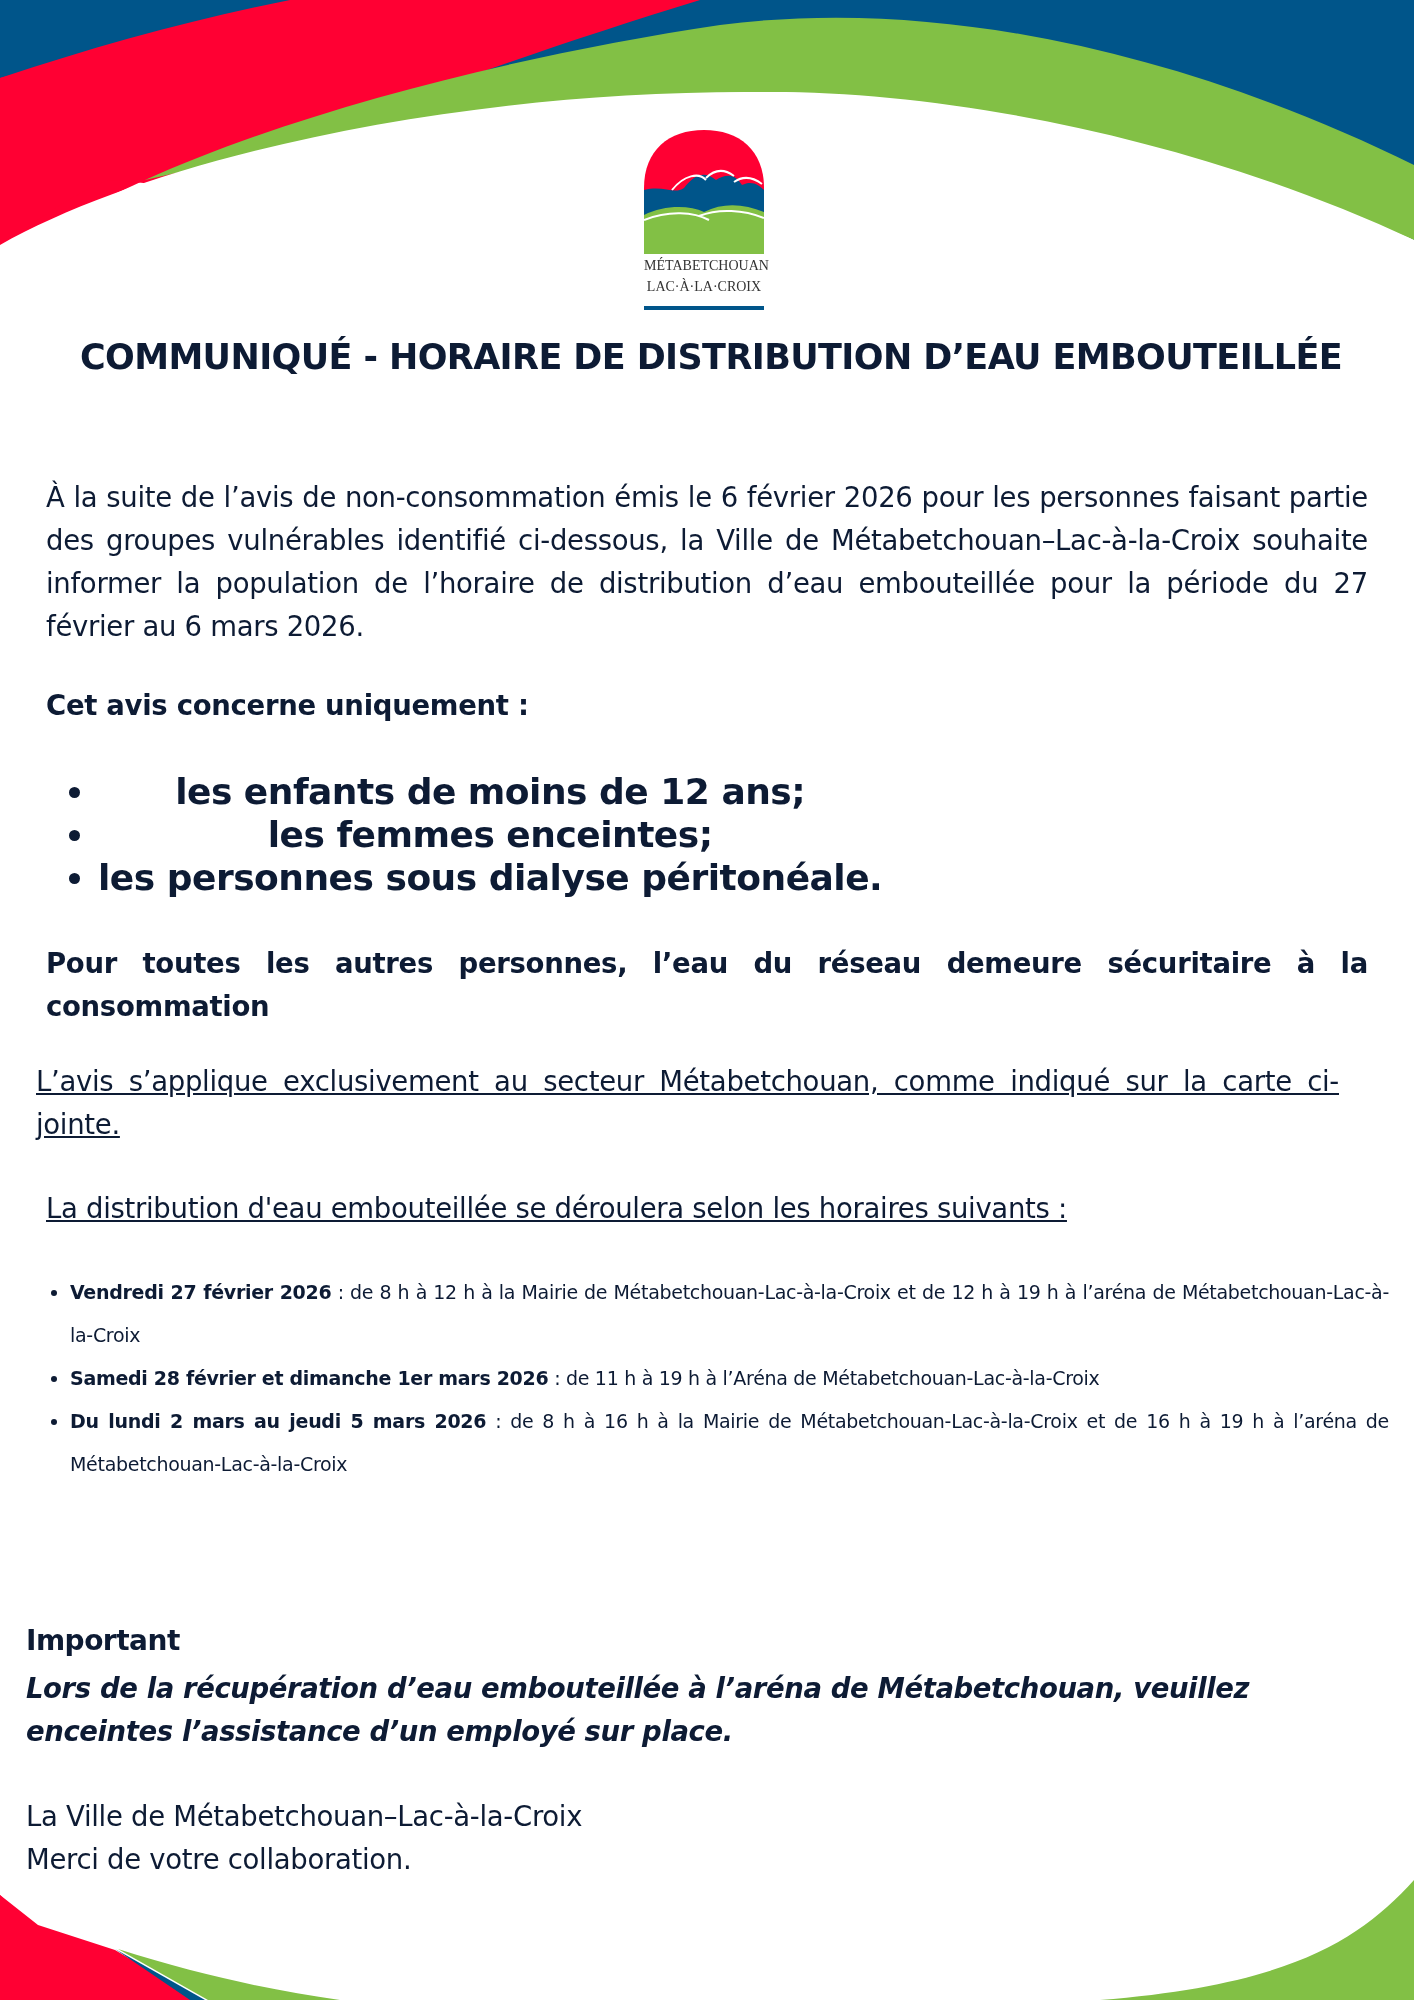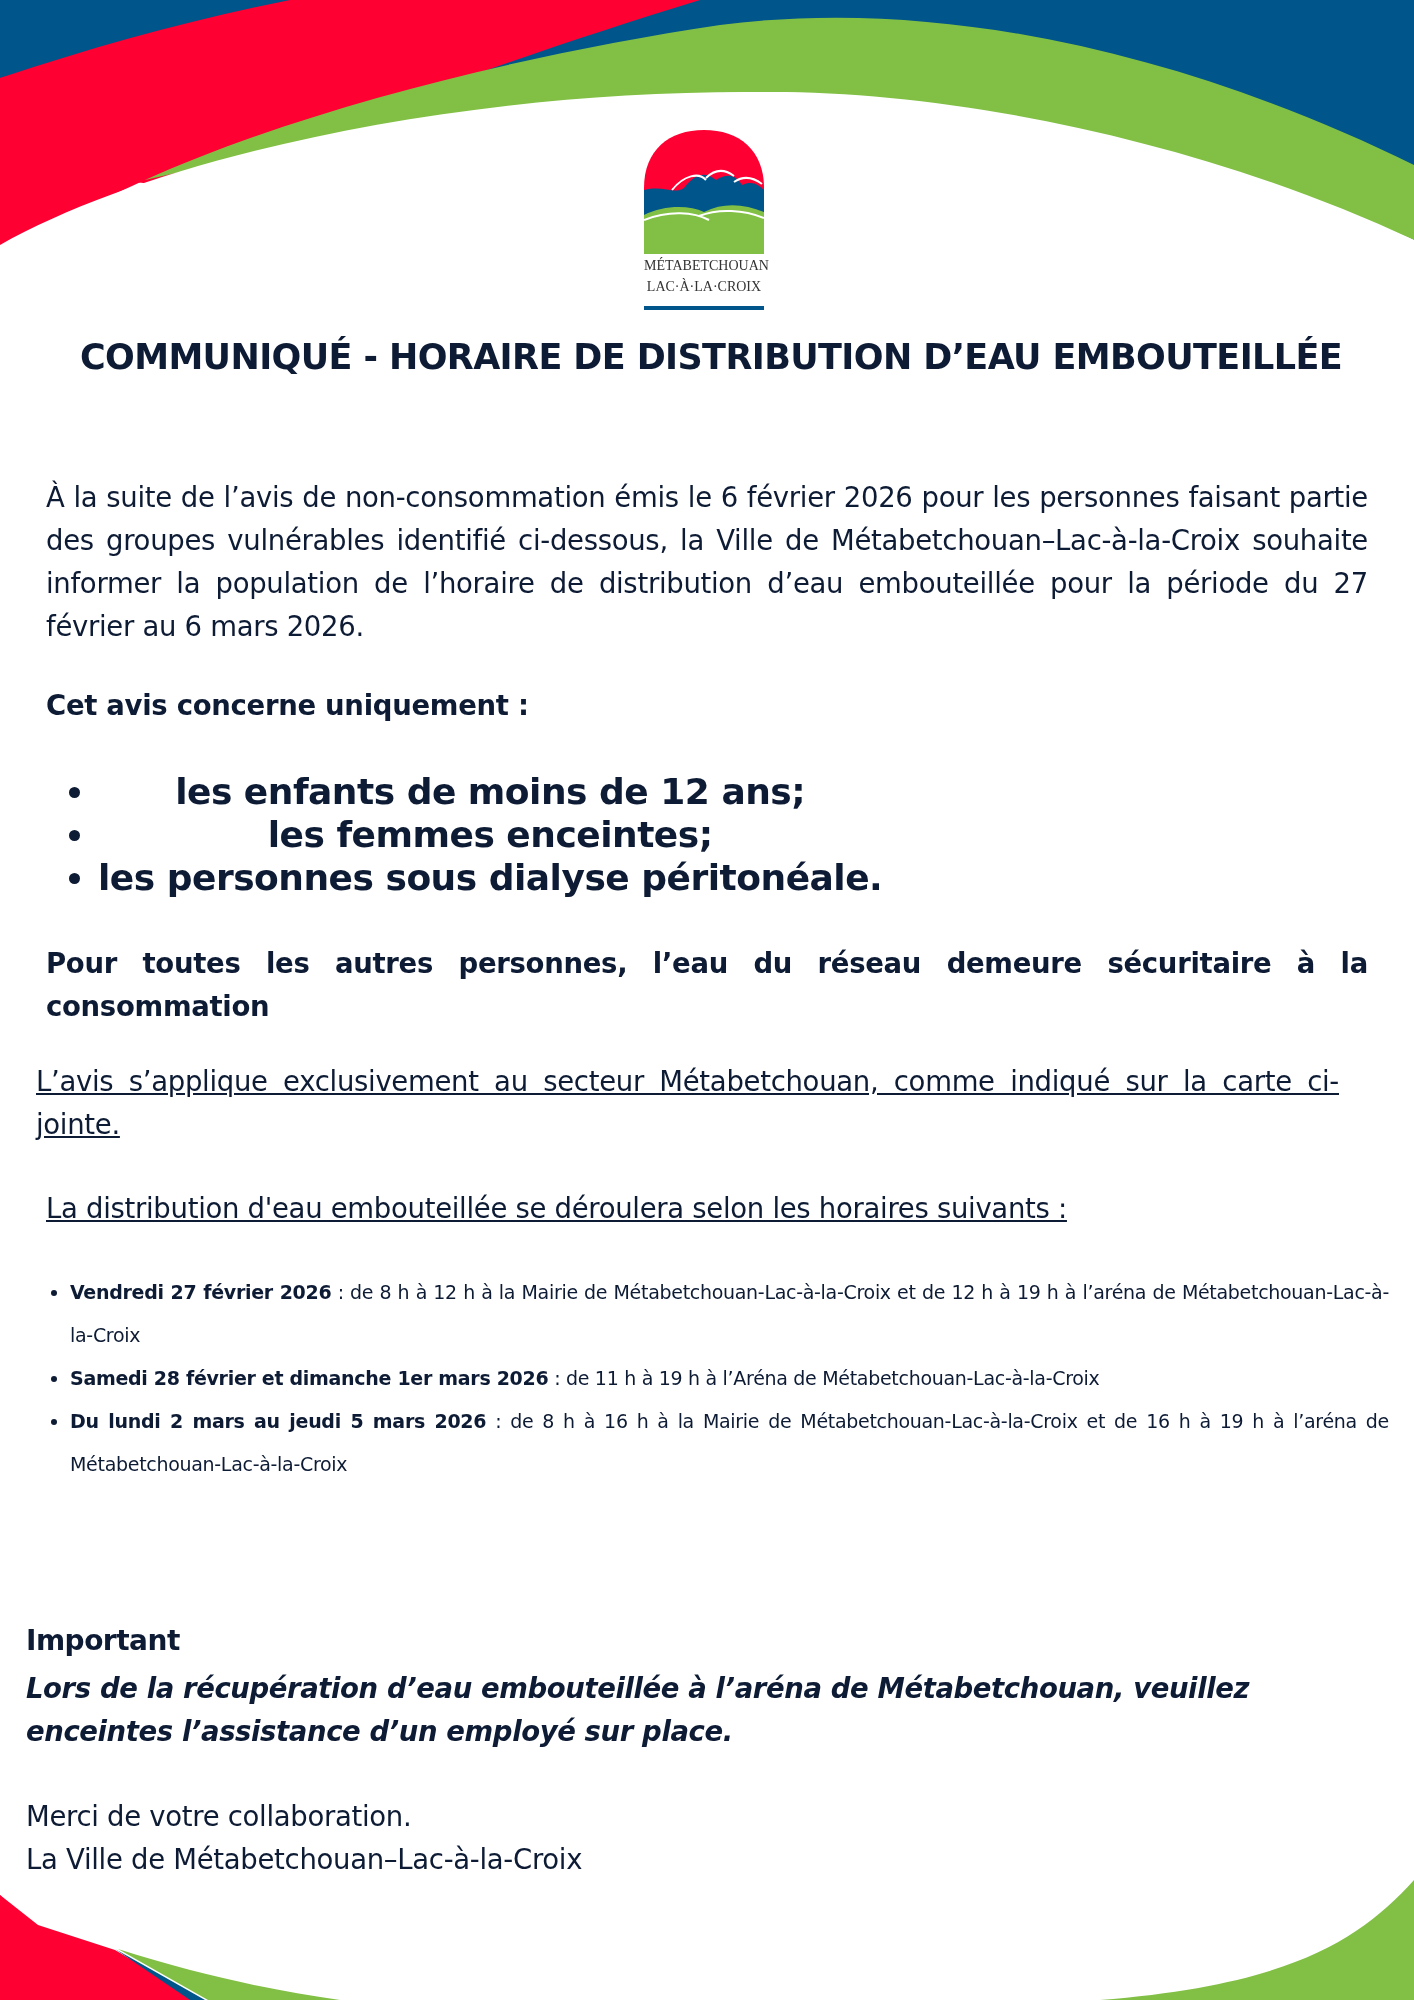--- a/index.html
+++ b/index.html
@@ -100,16 +100,16 @@
   <ul class="sched-list">
     <li><b>Vendredi 27 février 2026</b><span> : de 8 h à 12 h à la Mairie de Métabetchouan-Lac-à-la-Croix et de 12 h à 19 h à l’aréna de Métabetchouan-Lac-à-la-Croix</span></li>
     <li><b>Samedi 28 février et dimanche 1er mars 2026</b><span> : de 11 h à 19 h à l’Aréna de Métabetchouan-Lac-à-la-Croix</span></li>
     <li><b>Du lundi 2 mars au jeudi 5 mars 2026</b><span> : de 8 h à 16 h à la Mairie de Métabetchouan-Lac-à-la-Croix et de 16 h à 19 h à l’aréna de Métabetchouan-Lac-à-la-Croix</span></li>
   </ul>
 
   <p class="important">Important</p>
   <p class="important-body">Lors de la récupération d’eau embouteillée à l’aréna de Métabetchouan, veuillez enceintes l’assistance d’un employé sur place.</p>
 
   <div class="thanks">
+    <div>La Ville de Métabetchouan–Lac-à-la-Croix</div>
     <div>Merci de votre collaboration.</div>
-    <div>La Ville de Métabetchouan–Lac-à-la-Croix</div>
   </div>
 </div>
 
 </body></html>

